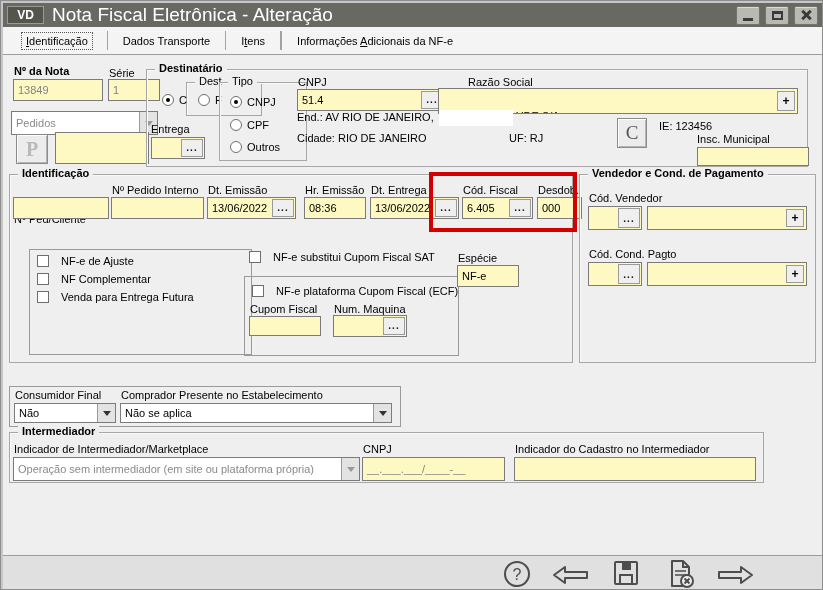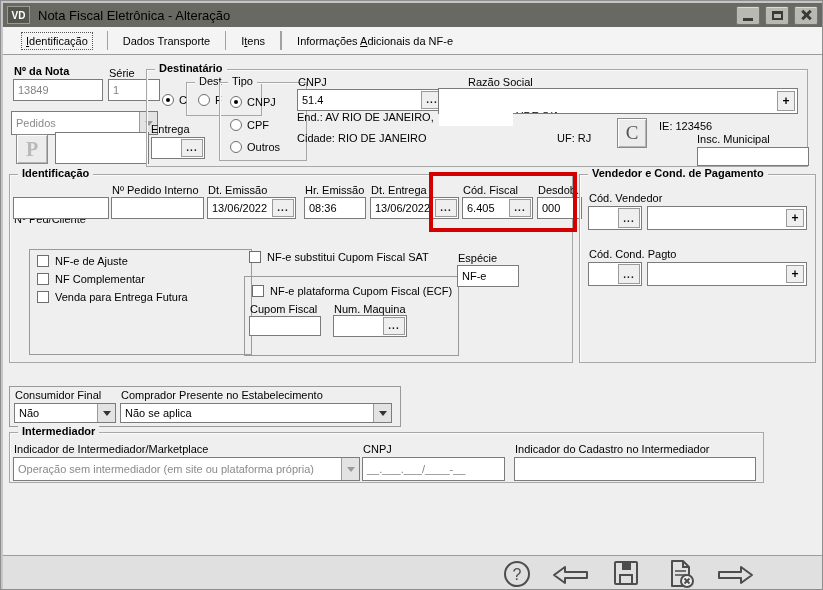--- a/index.html
+++ b/index.html
@@ -1,52 +1,52 @@
 <!DOCTYPE html>
 <html><head>
 <meta charset="utf-8">
 <style>
   html,body{margin:0;padding:0;background:#ffffff;}
   *{box-sizing:border-box;font-family:"Liberation Sans",sans-serif;}
   #window{position:relative;width:823px;height:590px;background:#c6c6c6;border:1px solid #8e8e8e;overflow:hidden;}
   
   .titlebar{position:absolute;left:2px;top:2px;width:819px;height:24px;background:#696963;display:flex;align-items:center;padding:0 4px;}
-  .appicon{width:23px;height:18px;background:#55554e;border:1px solid #9a9a94;color:#fff;font-size:10px;font-weight:bold;display:flex;align-items:center;justify-content:center;margin-right:8px;}
-  .apptitle{color:#000000;font-size:13px;white-space:nowrap;}
+  .appicon{width:37px;height:18px;background:#55554e;border:1px solid #9a9a94;color:#fff;font-size:12px;font-weight:bold;display:flex;align-items:center;justify-content:center;margin-right:8px;}
+  .apptitle{color:#ffffff;font-size:19px;white-space:nowrap;}
   .winbtns{margin-left:auto;display:flex;gap:5px;}
   .winbtn{width:24px;height:19px;background:#b9b9b4;border:1px solid #73736d;border-radius:2px;display:flex;align-items:center;justify-content:center;box-shadow:inset 0 1px 0 #dcdcd8;}
   .glyph-min{width:10px;height:3px;background:#3a3a36;margin-top:8px;}
   .glyph-max{width:11px;height:9px;border:2px solid #3a3a36;border-top-width:3px;}
   .glyph-close{position:relative;width:12px;height:12px;}
   .glyph-close:before,.glyph-close:after{content:"";position:absolute;left:5px;top:0;width:3px;height:12px;background:#3a3a36;}
   .glyph-close:before{transform:rotate(45deg);}
   .glyph-close:after{transform:rotate(-45deg);}
   
   .tabstrip{position:absolute;left:2px;top:26px;width:819px;height:28px;background:#f4f4f4;border-bottom:1px solid #9c9c9c;display:flex;align-items:stretch;padding-left:4px;}
   .tab{display:flex;align-items:center;padding:0 15px;font-size:11px;color:#000;white-space:nowrap;cursor:default;}
   .tab.active .tabinner{outline:1px dotted #555;padding:2px 4px;}
   .tabsep{width:1px;background:#a2a2a2;margin:4px 0;}
   .ul{text-decoration:underline;}
   
   .content{position:absolute;left:2px;top:54px;width:819px;height:500px;background:#efefef;}
   .toolbar{position:absolute;left:2px;top:554px;width:819px;height:34px;background:#e0e0e0;border-top:1px solid #9c9c9c;}
   
   .lbl{position:absolute;font-size:11px;color:#000;white-space:nowrap;}
   .bold{font-weight:bold;}
-  .fld{position:absolute;background:#ffffff;border:1px solid #7b7b7b;font-size:11px;display:flex;align-items:center;padding-left:4px;white-space:nowrap;overflow:hidden;}
+  .fld{position:absolute;background:#fef9c3;border:1px solid #7b7b7b;font-size:11px;display:flex;align-items:center;padding-left:4px;white-space:nowrap;overflow:hidden;}
   .gray{color:#838383;}
   .ell{position:absolute;right:1px;top:1px;bottom:1px;width:22px;background:#efefef;border:1px solid #9a9a9a;display:flex;align-items:flex-end;justify-content:center;font-size:10px;font-weight:bold;letter-spacing:1px;color:#1a1a1a;padding-bottom:5px;line-height:6px;}
   .plusbtn{position:absolute;right:2px;top:2px;bottom:2px;width:18px;background:#efefef;border:1px solid #9a9a9a;display:flex;align-items:center;justify-content:center;font-size:12px;font-weight:bold;color:#000;}
   .grp{position:absolute;border:1px solid #a7a7a7;box-shadow:inset 1px 1px 0 #fafafa;}
   .grp-label{position:absolute;top:-8px;left:8px;background:#efefef;padding:0 4px;font-size:11px;white-space:nowrap;}
   .panel{position:absolute;border:1px solid #9a9a9a;}
   .radio-row{position:absolute;display:flex;align-items:center;gap:5px;font-size:11px;white-space:nowrap;}
   .radio{width:12px;height:12px;border-radius:50%;background:#fff;border:1px solid #6e6e6e;position:relative;flex:0 0 auto;}
   .radio.sel:after{content:"";position:absolute;left:3px;top:3px;width:4px;height:4px;border-radius:50%;background:#000;}
-  .cb-row{position:absolute;display:flex;align-items:center;gap:6px;font-size:11px;white-space:nowrap;}
+  .cb-row{position:absolute;display:flex;align-items:center;gap:12px;font-size:11px;white-space:nowrap;}
   .cb{width:12px;height:12px;background:#fff;border:1px solid #6e6e6e;flex:0 0 auto;}
   .combo{position:absolute;background:#fff;border:1px solid #7b7b7b;display:flex;align-items:center;padding-left:4px;font-size:11px;white-space:nowrap;overflow:hidden;}
   .arrow-btn{margin-left:auto;width:18px;align-self:stretch;background:#e3e3e3;border-left:1px solid #9a9a9a;display:flex;align-items:center;justify-content:center;flex:0 0 auto;}
   .tri{width:0;height:0;border-left:4px solid transparent;border-right:4px solid transparent;border-top:5px solid #333;}
   .combo.disabled{color:#8a8a8a;}
   .combo.disabled .tri{border-top-color:#9a9a9a;}
   .pushbtn{position:absolute;background:#ececec;border:1px solid #8a8a8a;box-shadow:inset 1px 1px 0 #ffffff, inset -1px -1px 0 #b5b5b5;display:flex;align-items:center;justify-content:center;}
   .redbox{position:absolute;border:4px solid #d40000;z-index:5;}
   .redact{position:absolute;background:#ffffff;}
   .toolicon{position:absolute;cursor:pointer;}
@@ -151,21 +151,21 @@
     </div>
   <div class="lbl" style="left:467px;top:75px;">Razão Social</div>
   <div class="fld" style="left:437px;top:87px;width:360px;height:26px;">
       <span style="padding-left:58px;margin-top:30px;">SAUDE S/A</span>
       <span class="plusbtn">+</span>
     </div>
 
   <div class="lbl" style="left:296px;top:110px;">End.: AV RIO DE JANEIRO,</div>
   <div class="redact" style="left:438px;top:109px;width:74px;height:16px;"></div>
   <div class="lbl" style="left:296px;top:131px;">Cidade: RIO DE JANEIRO</div>
-  <div class="lbl" style="left:556px;top:131px;">UF: RJ</div>
+  <div class="lbl" style="left:508px;top:131px;">UF: RJ</div>
   <div class="pushbtn" style="left:616px;top:117px;width:30px;height:30px;font-family:'Liberation Serif',serif;font-size:19px;color:#555;">C</div>
   <div class="lbl" style="left:658px;top:119px;">IE: 123456</div>
   <div class="lbl" style="left:696px;top:132px;">Insc. Municipal</div>
   <div class="fld" style="left:696px;top:146px;width:112px;height:19px;"></div>
 
   <div class="grp" style="left:8px;top:173px;width:564px;height:189px;">
     <span class="grp-label bold">Identificação</span>
   </div>
   <div class="lbl" style="left:13px;top:183px;margin-top:29px;">Nº Ped/Cliente</div>
   <div class="fld" style="left:12px;top:196px;width:96px;height:22px;"></div>

